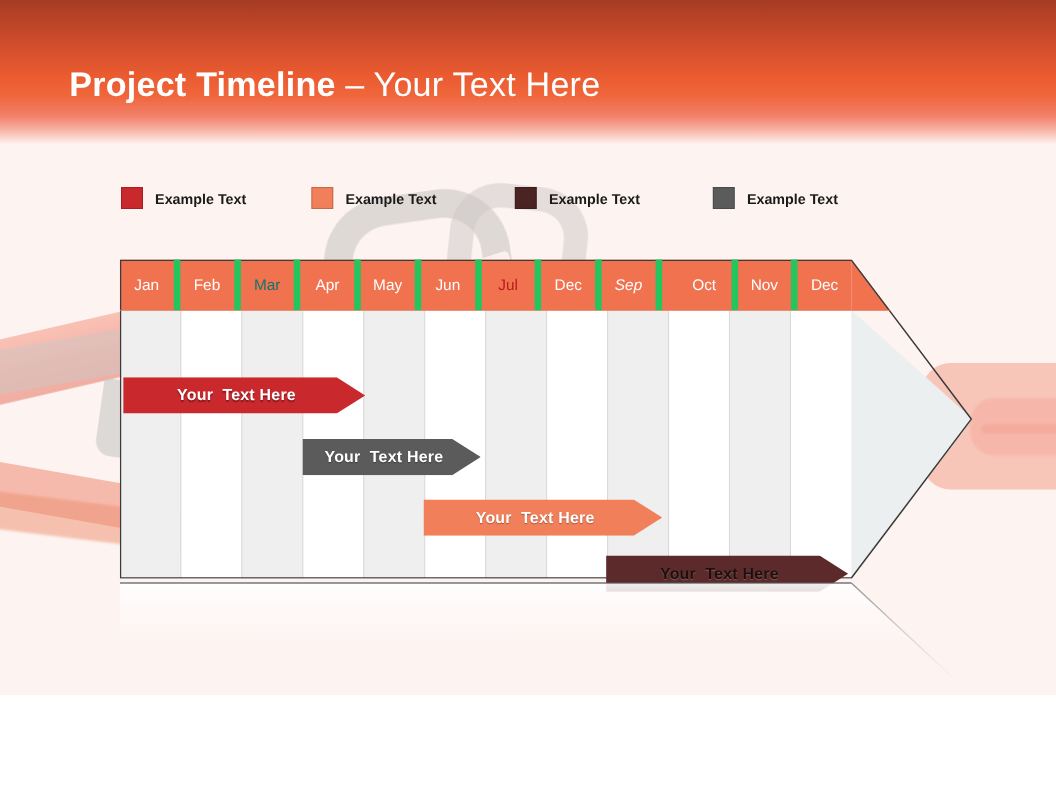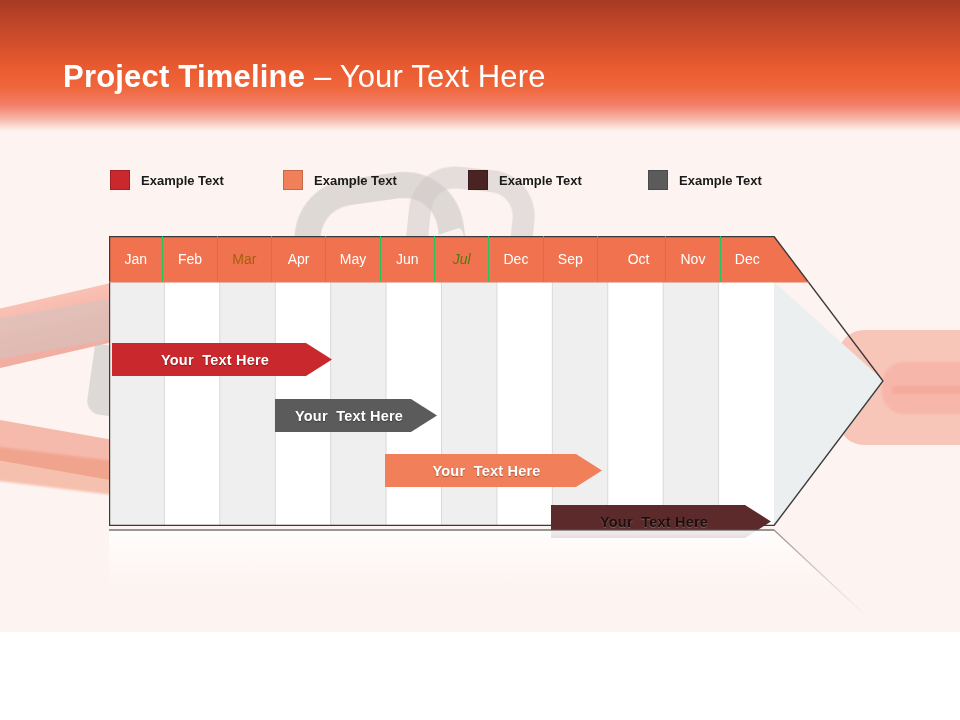--- a/index.html
+++ b/index.html
@@ -185,21 +185,21 @@
     width: 665px; height: 46px;
     display: flex;
   }
   .month-cell {
     flex: 1 1 0;
     display: flex;
     align-items: center;
     justify-content: center;
     color: #ffffff;
     font-size: 14px;
-    border-right: 1px solid #22c55e;
+    border-right: 6px solid #22c55e;
   }
   .month-cell:last-child { border-right: none; }
 
   .bar {
     position: absolute;
     height: 33px;
     display: flex;
     align-items: center;
   }
   .bar-svg { position: absolute; left: 0; top: 0; }
@@ -296,27 +296,27 @@
         <line x1="443.3333333333333" y1="46" x2="443.3333333333333" y2="290" stroke="#d9d9d9" stroke-width="1"></line>
         <line x1="498.75" y1="46" x2="498.75" y2="290" stroke="#d9d9d9" stroke-width="1"></line>
         <line x1="554.1666666666666" y1="46" x2="554.1666666666666" y2="290" stroke="#d9d9d9" stroke-width="1"></line>
         <line x1="609.5833333333333" y1="46" x2="609.5833333333333" y2="290" stroke="#d9d9d9" stroke-width="1"></line>
         <path d="M 0.5 0.5 L 665 0.5 L 774 145 L 665 289.5 L 0.5 289.5 Z" fill="none" stroke="#3b3b3b" stroke-width="1.4"></path>
         <line x1="0" y1="46" x2="699.8965517241379" y2="46" stroke="#e07a5b" stroke-width="1"></line>
       </svg>
     <div id="months" style="width: 665px; height: 46px;">
         <div class="month-cell" style="color: rgb(255, 255, 255);">Jan</div>
         <div class="month-cell" style="color: rgb(255, 255, 255);">Feb</div>
-        <div class="month-cell" style="color: #a16207;">Mar</div>
+        <div class="month-cell" style="color: #0f766e;">Mar</div>
         <div class="month-cell" style="color: rgb(255, 255, 255);">Apr</div>
         <div class="month-cell" style="color: rgb(255, 255, 255);">May</div>
         <div class="month-cell" style="color: rgb(255, 255, 255);">Jun</div>
-        <div class="month-cell" style="color: #4d7c0f; font-style: italic;">Jul</div>
+        <div class="month-cell" style="color: #b91c1c;">Jul</div>
         <div class="month-cell" style="color: rgb(255, 255, 255);">Dec</div>
-        <div class="month-cell" style="color: rgb(255, 255, 255);">Sep</div>
+        <div class="month-cell" style="color: rgb(255, 255, 255); font-style: italic;">Sep</div>
         <div class="month-cell" style="color: rgb(255, 255, 255); margin-left: 14px;">Oct</div>
         <div class="month-cell" style="color: rgb(255, 255, 255);">Nov</div>
         <div class="month-cell" style="color: rgb(255, 255, 255);">Dec</div>
       </div>
   <div class="bar" style="left: 3px; top: 107px; width: 220px;">
         <svg width="220" height="33" class="bar-svg">
           <path d="M 0 0 L 194 0 L 220 16.5 L 194 33 L 0 33 Z" fill="#c9282d"></path>
         </svg>
         <div class="bar-label onlight">Your  Text Here</div>
       </div>

